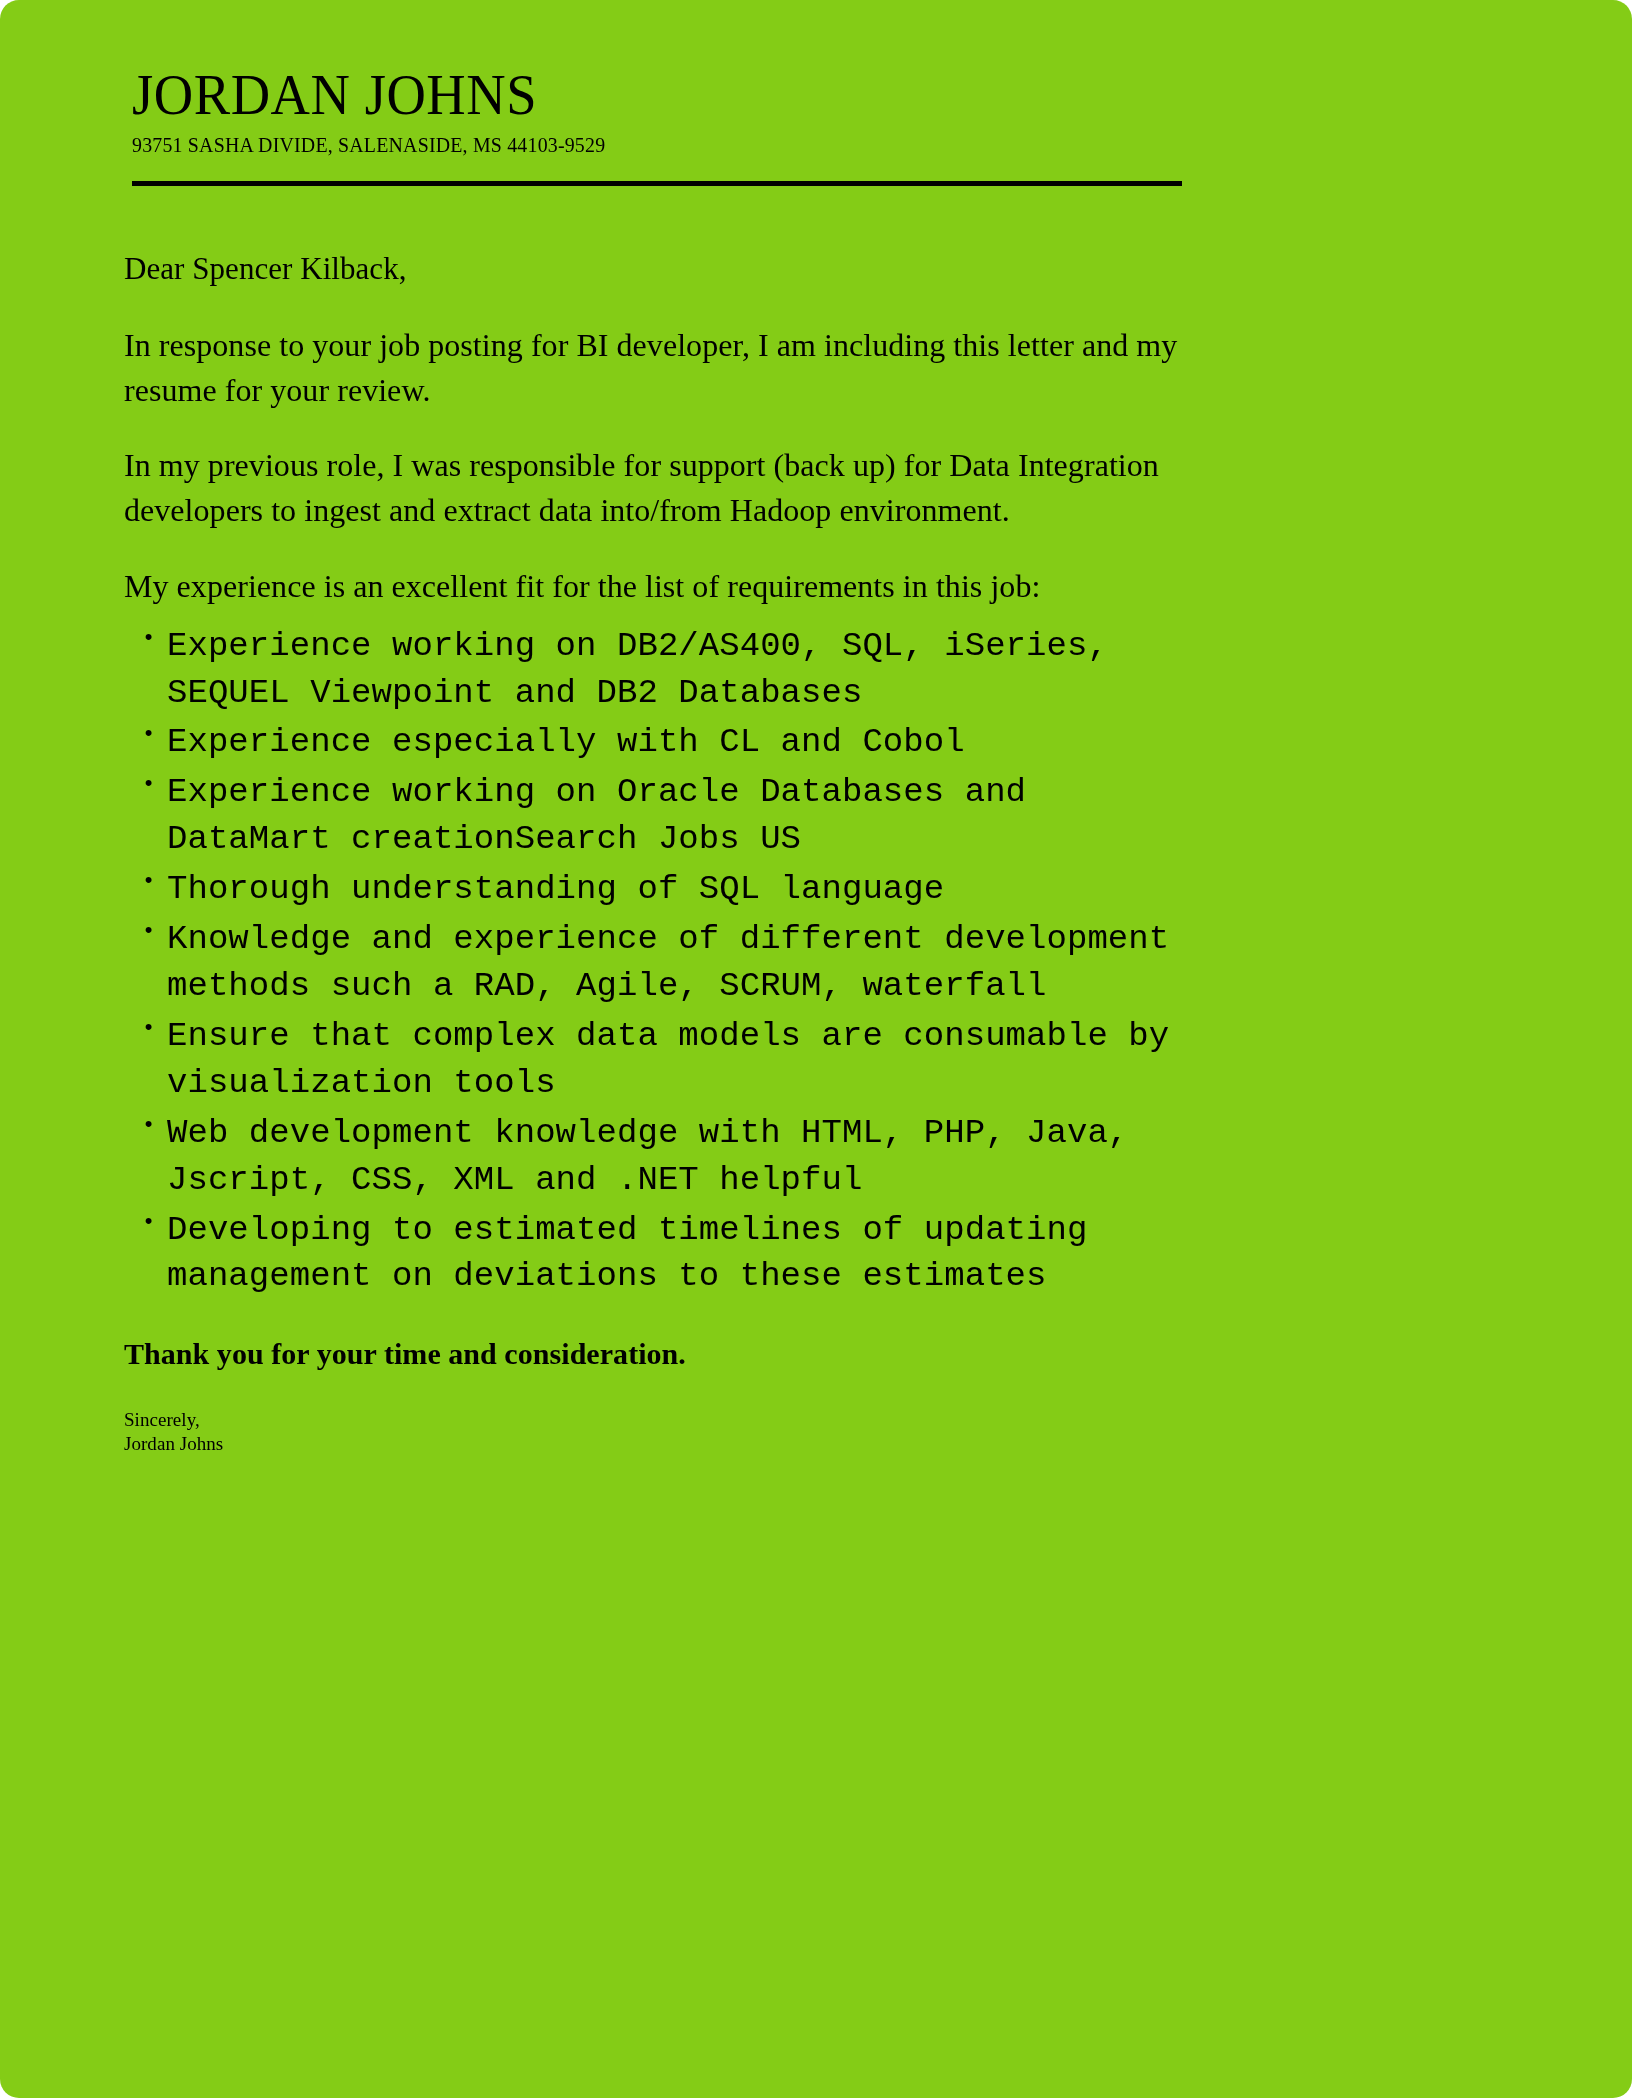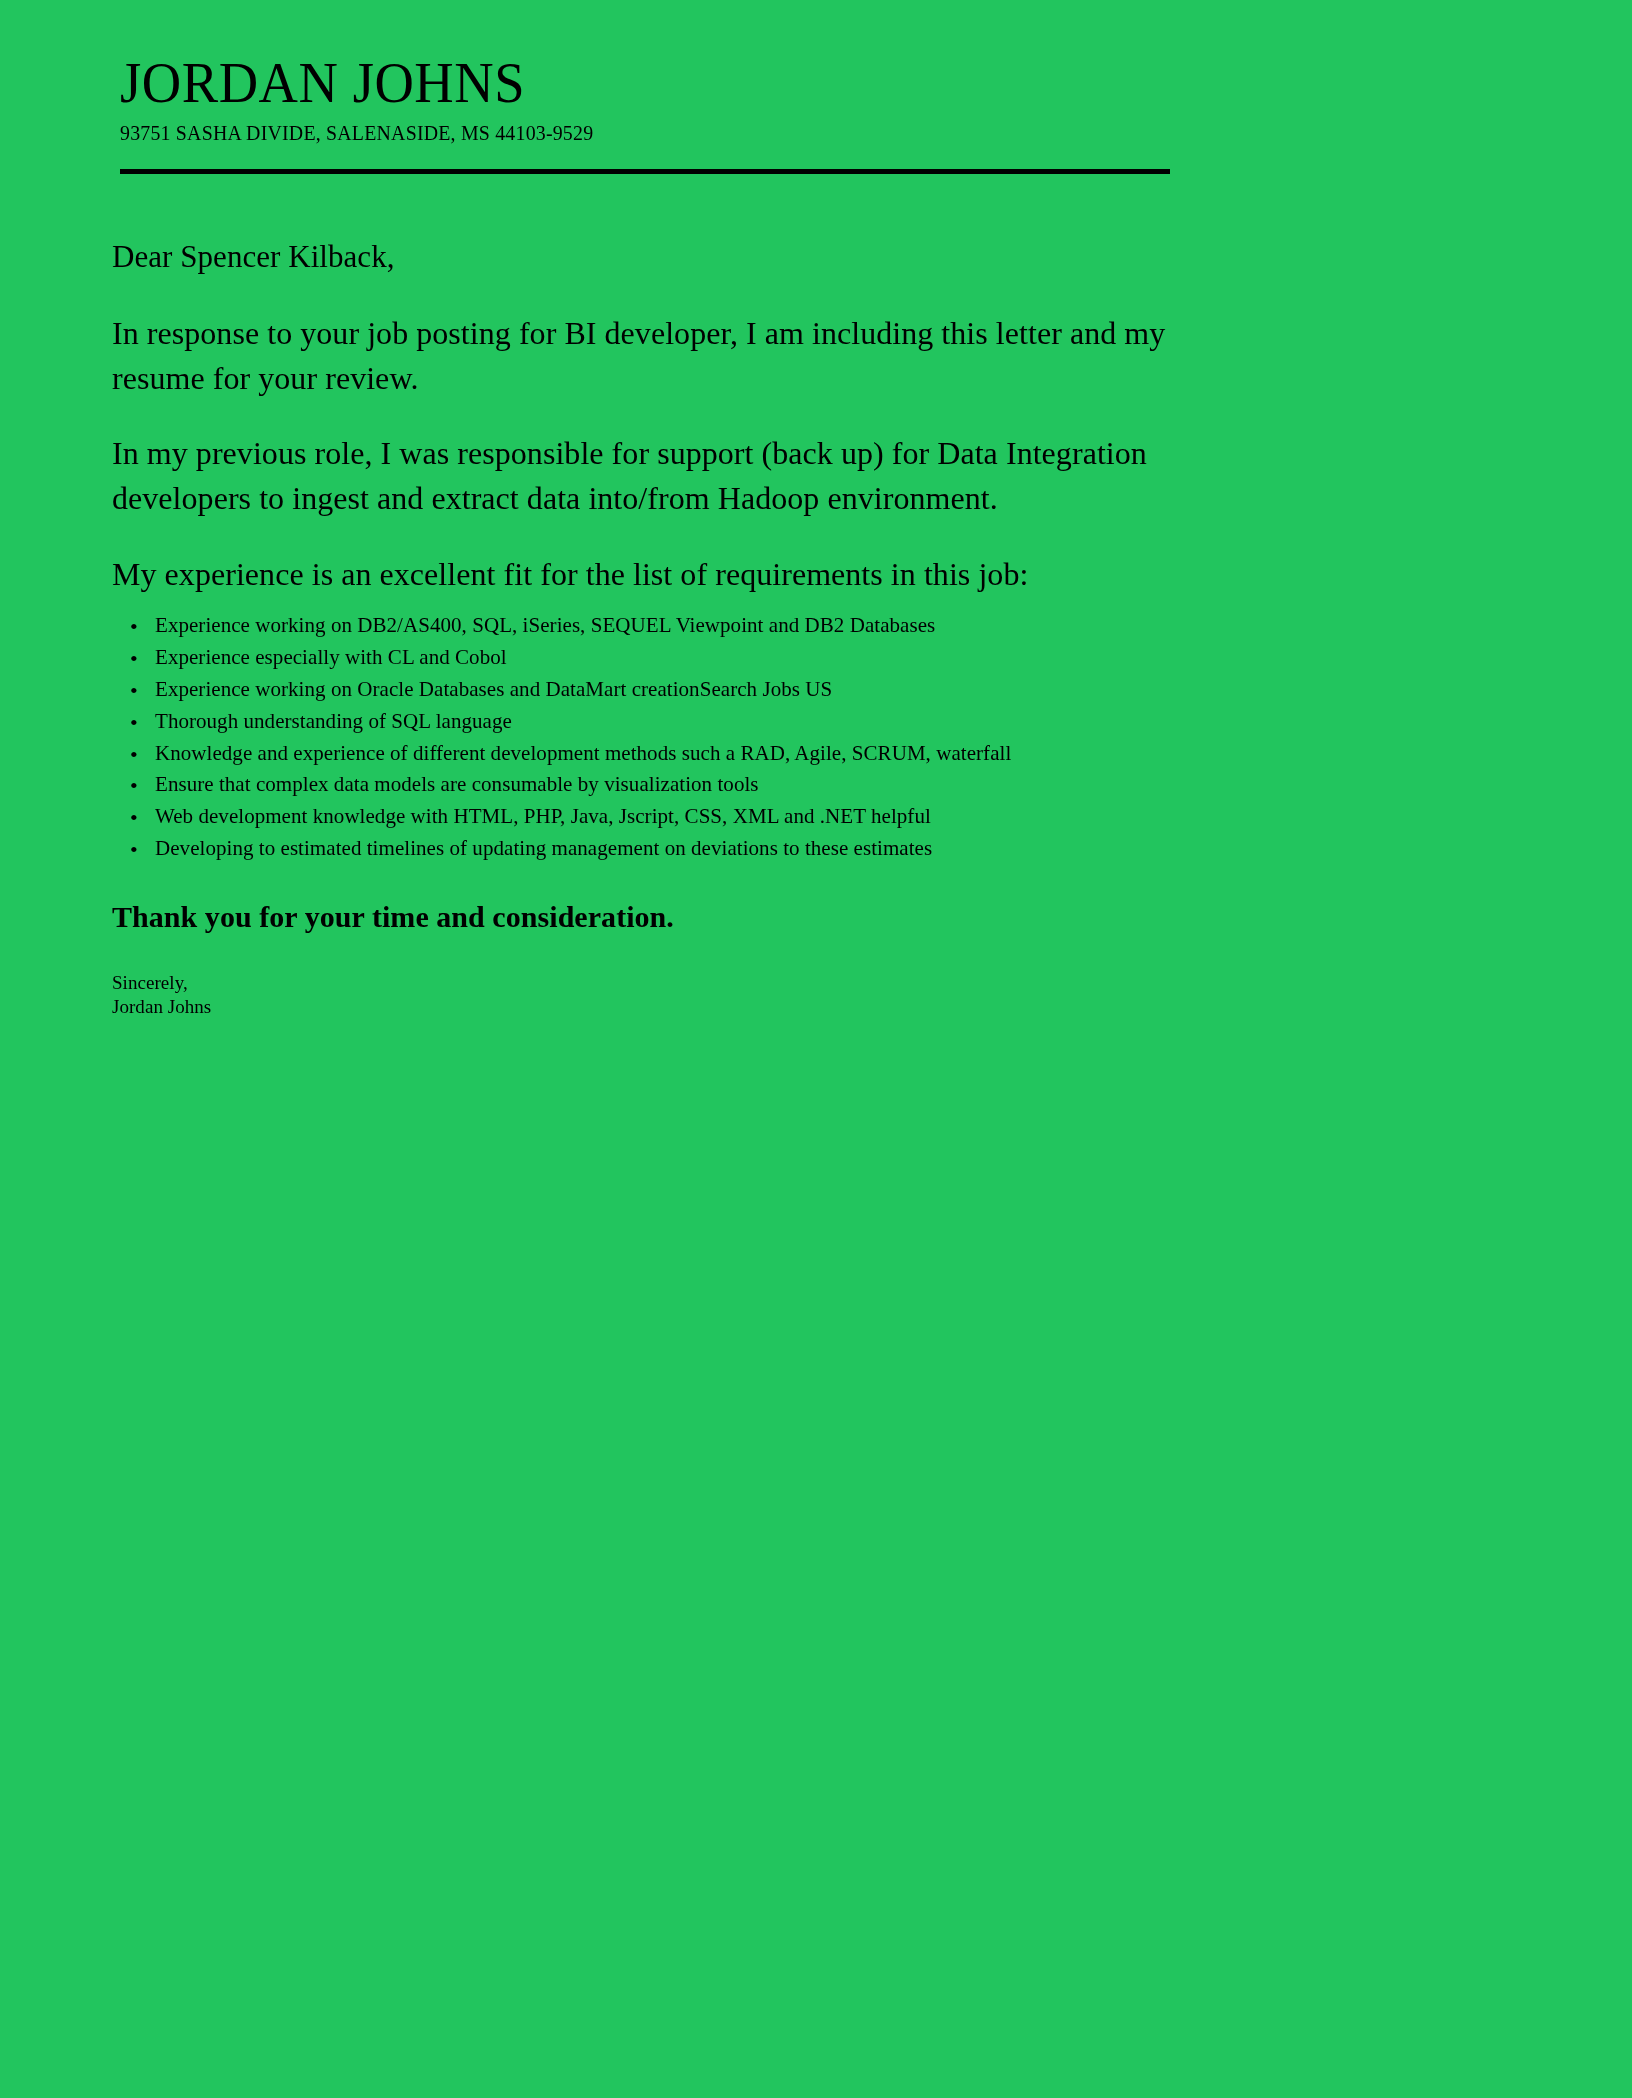--- a/index.html
+++ b/index.html
@@ -12,24 +12,25 @@
     height: 2098px;
     font-family: "Liberation Serif", "DejaVu Serif", serif;
     color: #000000;
     -webkit-font-smoothing: antialiased;
   }
 
   .page {
     position: relative;
     width: 1632px;
     height: 2098px;
-    background: #22c55e;
+    background: #84cc16;
     box-sizing: border-box;
-    padding: 0;
+    padding: 12px;
     overflow: hidden;
+    border-radius: 19px;
   }
 
   
   .letterhead {
     padding: 52px 120px 0 120px;
   }
 
   .applicant-name {
     font-family: "Liberation Serif", "DejaVu Serif", serif;
     font-size: 58px;
@@ -91,25 +92,26 @@
   }
 
   .requirements-list {
     list-style: none;
     margin: 0 0 34px 0;
     padding: 0;
   }
 
   .requirements-list li {
     position: relative;
-    font-size: 21px;
+    font-size: 34px;
     line-height: 1.38;
     padding-left: 43px;
     margin: 0 0 3px 0;
     letter-spacing: 0.05px;
+    font-family: Liberation Mono, monospace;
   }
 
   .requirements-list li::before {
     content: "\2022";
     position: absolute;
     left: 18px;
     top: -1px;
     font-size: 22px;
     line-height: 1.52;
   }

